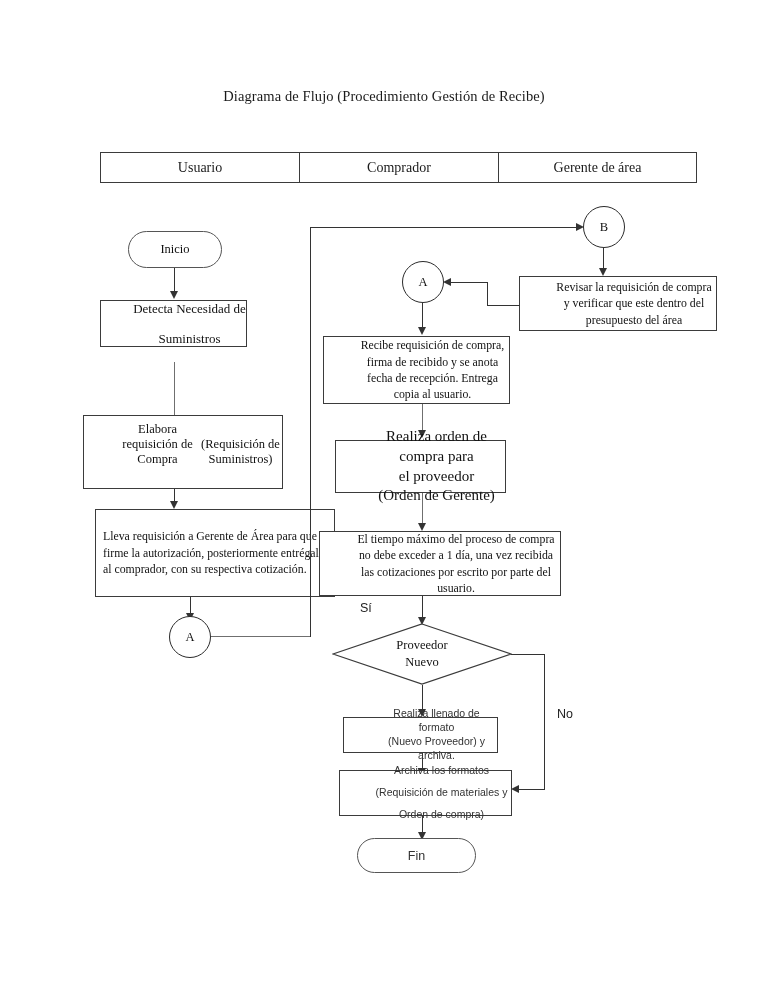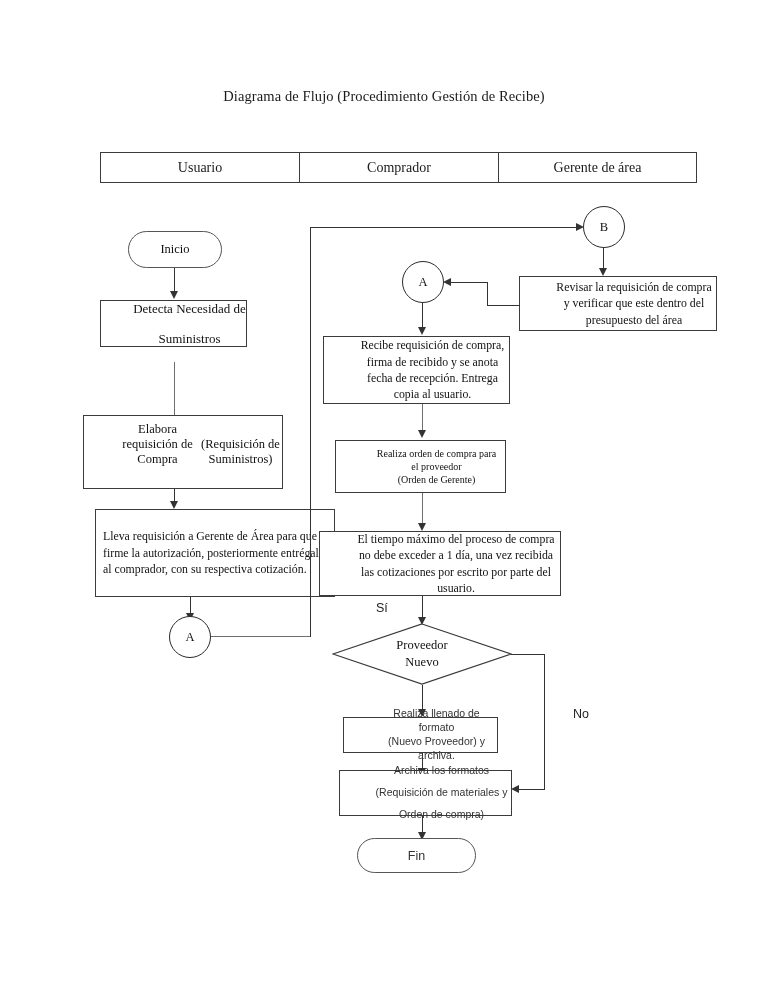--- a/index.html
+++ b/index.html
@@ -114,21 +114,20 @@
   .arrow.right {
     border-top: 4.5px solid transparent;
     border-bottom: 4.5px solid transparent;
     border-left: 8px solid #333333;
   }
   .edge-label {
     position: absolute;
     font-family: "Liberation Sans", sans-serif;
     font-size: 12.5px;
     color: #222222;
-    margin-left: 16px;
   }
   
   .diamond-wrap {
     position: absolute;
   }
   .diamond-wrap svg { display: block; }
   .diamond-label {
     position: absolute;
     left: 0;
     top: 0;
@@ -218,21 +217,21 @@
   <div class="ln v" style="left:422px; top:303px; height:26px;"></div>
   <div class="arrow down" style="left:418px; top:327px;"></div>
 
   <div class="node box" style="left:323px; top:336px; width:187px; height:68px; font-size:11.8px; line-height:1.38;">
     <span class="nodetext">Recibe requisición de compra, firma de recibido y se anota fecha de recepción. Entrega copia al usuario.</span>
   </div>
 
   <div class="ln v thin" style="left:422px; top:404px; height:29px;"></div>
   <div class="arrow down" style="left:418px; top:430px;"></div>
 
-  <div class="node box" style="left:335px; top:440px; width:171px; height:53px; font-size:10px; flex-direction:column; line-height:1.32;">
+  <div class="node box" style="left:335px; top:440px; width:171px; height:53px; font-size:15px; flex-direction:column; line-height:1.32;">
     <span class="nodetext">Realiza orden de compra para</span>
     <span class="nodetext">el proveedor</span>
     <span class="nodetext">(Orden de Gerente)</span>
   </div>
 
   <div class="ln v thin" style="left:422px; top:493px; height:33px;"></div>
   <div class="arrow down" style="left:418px; top:523px;"></div>
 
   <div class="node box" style="left:319px; top:531px; width:242px; height:65px; font-size:11.8px; line-height:1.38;">
     <span class="nodetext">El tiempo máximo del proceso de compra no debe exceder a 1 día, una vez recibida las cotizaciones por escrito por parte del usuario.</span>

